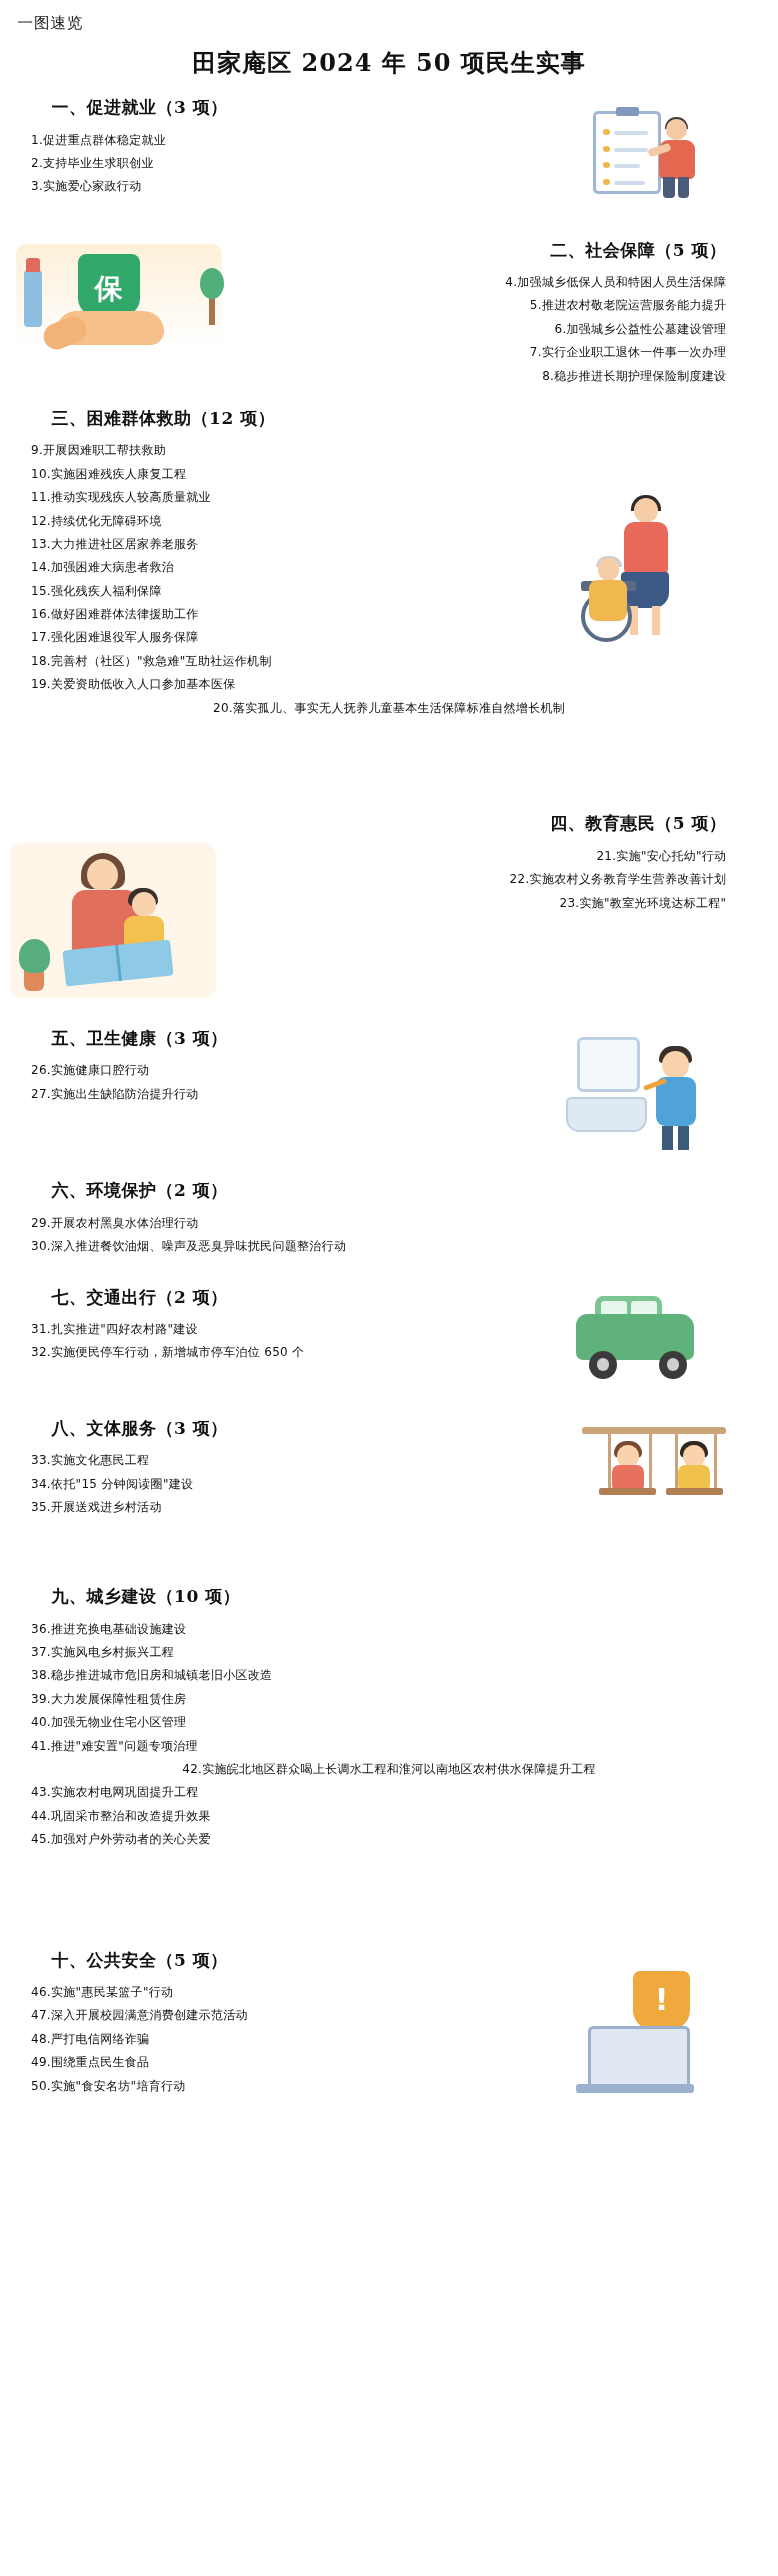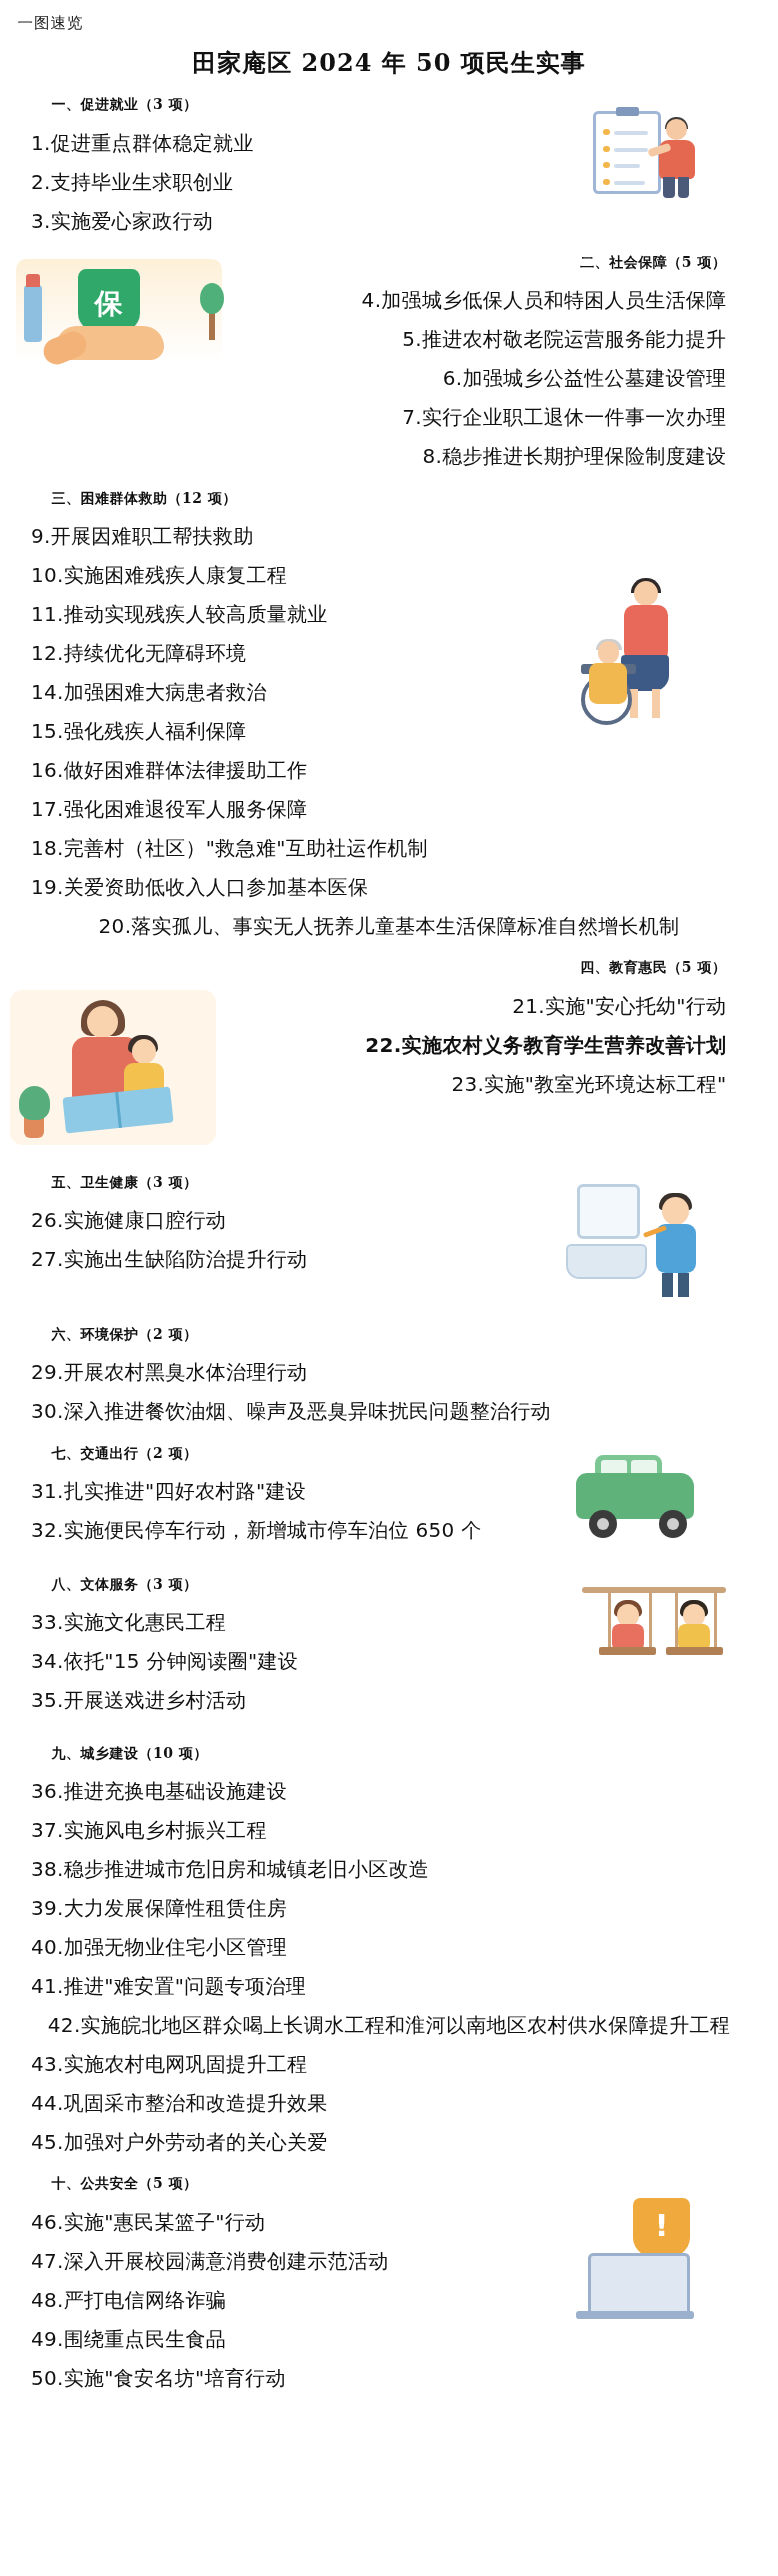--- a/index.html
+++ b/index.html
@@ -34,29 +34,29 @@
   .section{
     position:relative;
     margin:0 0 3.1px 0;
     padding:0 31px 0 31px;
     min-height:5.2px;
   }
   .sec-head{
     text-align:center;
     font-family:"DejaVu Serif","Liberation Serif",serif;
     font-weight:bold;
-    font-size:14px;
+    font-size:17px;
     letter-spacing:0.5px;
     margin:13.4px 0 9.3px 0;
     color:#111;
   }
   .sec-head.left{ text-align:left; padding-left:20.6px;}
   .items{ }
   .item{
-    font-size:20px;
+    font-size:12px;
     line-height:1.95;
     color:#111;
     letter-spacing:0.3px;
     text-align:center;
   }
   .item.left{ text-align:left; }
   .item.wrap{ text-align:center; }
 
   
   .illus{position:absolute;}
@@ -251,20 +251,21 @@
             <div class="b"></div>
         </div>
       </div>
     </div>
     <div class="sec-head left">三、困难群体救助（12 项）</div>
     <div class="items">
       <div class="item left">9.开展因难职工帮扶救助</div>
       <div class="item left">10.实施困难残疾人康复工程</div>
       <div class="item left">11.推动实现残疾人较高质量就业</div>
       <div class="item left">12.持续优化无障碍环境</div>
+      <div class="item left">13.大力推进社区居家养老服务</div>
       <div class="item left">14.加强困难大病患者救治</div>
       <div class="item left">15.强化残疾人福利保障</div>
       <div class="item left">16.做好困难群体法律援助工作</div>
       <div class="item left">17.强化困难退役军人服务保障</div>
       <div class="item left">18.完善村（社区）"救急难"互助社运作机制</div>
       <div class="item left">19.关爱资助低收入人口参加基本医保</div>
       <div class="item wrap">20.落实孤儿、事实无人抚养儿童基本生活保障标准自然增长机制</div>
     </div>
   </div>
 
@@ -280,21 +281,21 @@
       <div class="kid">
           <div class="hair"></div>
           <div class="h"></div>
           <div class="b"></div>
         </div>
       <div class="book"></div>
     </div>
     <div class="sec-head" style="text-align:right;padding-right:20.6px;">四、教育惠民（5 项）</div>
     <div class="items">
       <div class="item" style="text-align:right;padding-right:20.6px;">21.实施"安心托幼"行动</div>
-      <div class="item" style="text-align:right;padding-right:20.6px;font-weight:bold;">22.实施农村义务教育学生营养改善计划</div>
+      <div class="item" style="text-align:right;padding-right:20.6px;">22.实施农村义务教育学生营养改善计划</div>
       <div class="item" style="text-align:right;padding-right:20.6px;">23.实施"教室光环境达标工程"</div>
     </div>
   </div>
 
   <div class="section" style="min-height:139px;">
     <div class="illus ill-teeth">
       <div class="mirror"></div>
       <div class="sink"></div>
       <div class="boy">
         <div class="hair"></div>

